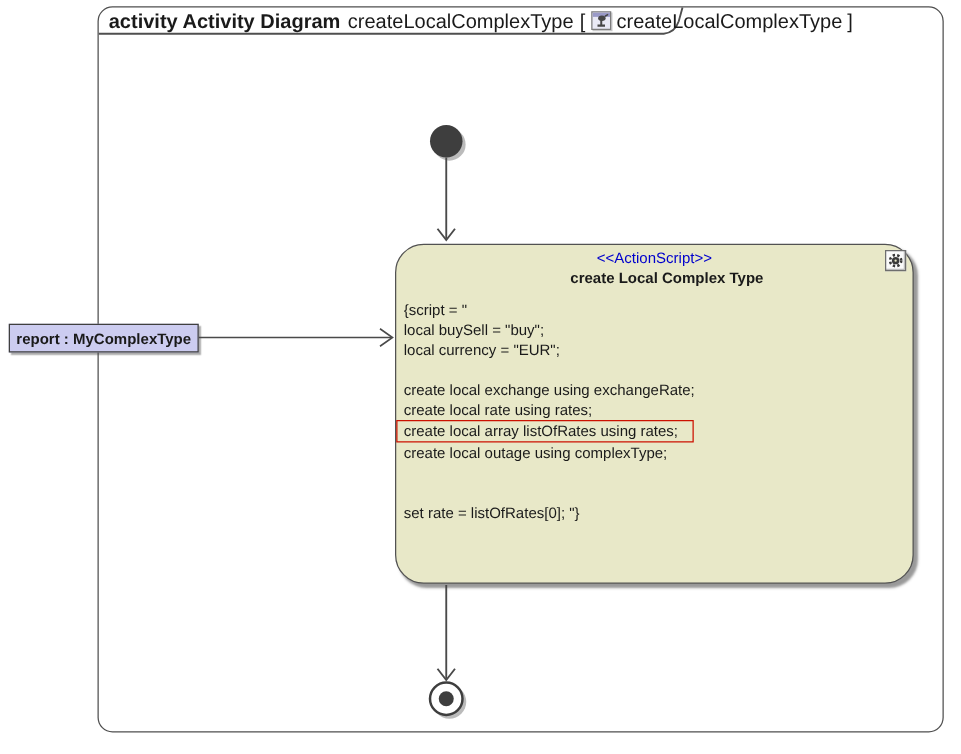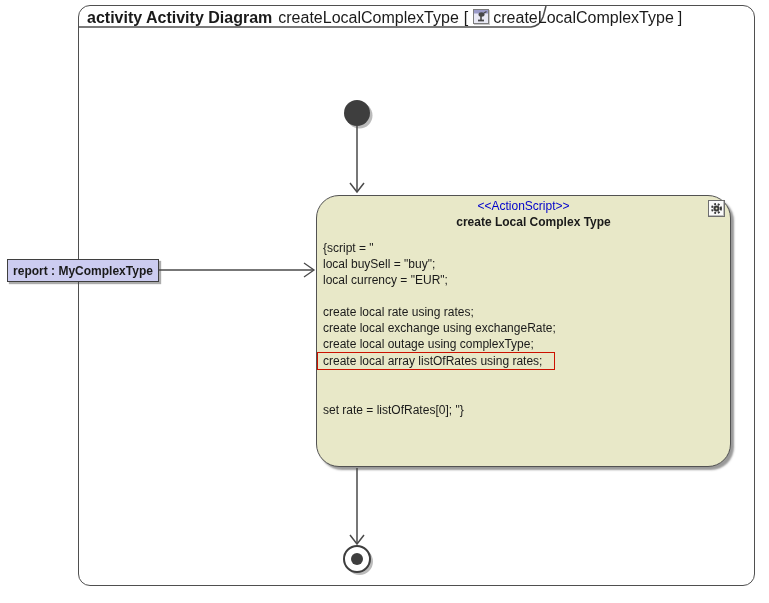--- a/index.html
+++ b/index.html
@@ -169,24 +169,24 @@
         <circle cx="7" cy="7" r="4.8" fill="none" stroke="#3a3a3a" stroke-width="2.2" stroke-dasharray="2 1.9"></circle>
         <circle cx="7" cy="7" r="3.2" fill="#3a3a3a"></circle>
         <circle cx="7" cy="7" r="1" fill="#e8e8c8"></circle>
       </svg>
     </div>
     <div class="script-body">
       <div class="script-line">{script = "</div>
       <div class="script-line">local buySell = "buy";</div>
       <div class="script-line">local currency = "EUR";</div>
       <div class="script-line"></div>
+      <div class="script-line">create local exchange using exchangeRate;</div>
       <div class="script-line">create local rate using rates;</div>
-      <div class="script-line">create local exchange using exchangeRate;</div>
+      <div class="script-line highlighted">create local array listOfRates using rates;</div>
       <div class="script-line">create local outage using complexType;</div>
-      <div class="script-line highlighted">create local array listOfRates using rates;</div>
       <div class="script-line"></div>
       <div class="script-line"></div>
       <div class="script-line">set rate = listOfRates[0]; "}</div>
     </div>
   </div>
 
   <div class="pin-label">
     <span>report : MyComplexType</span>
   </div>
 

